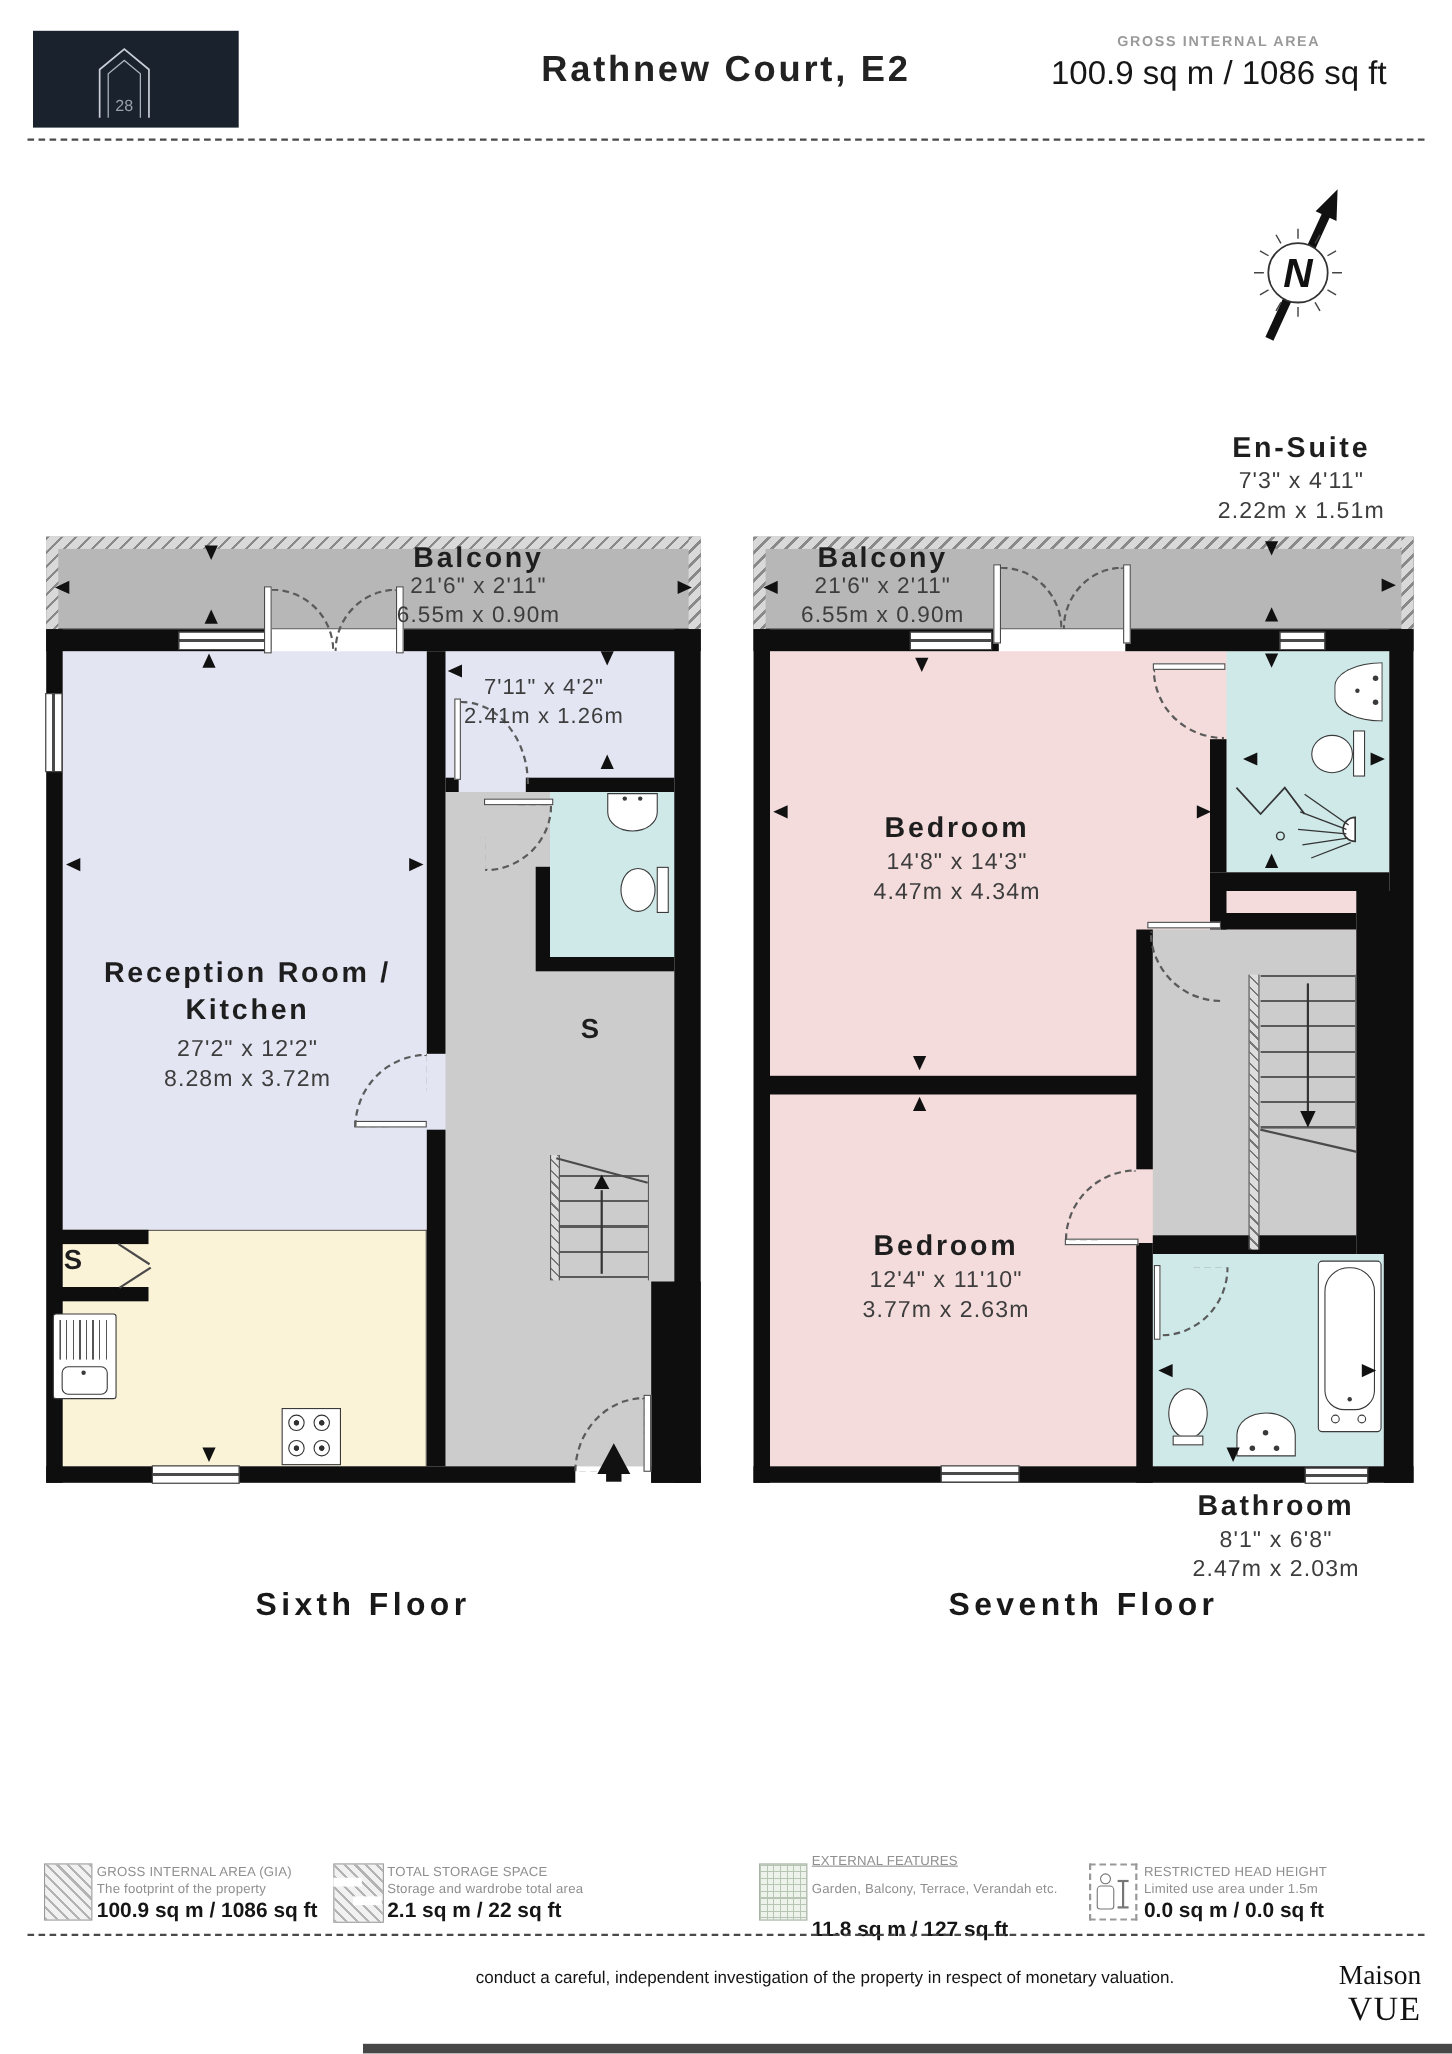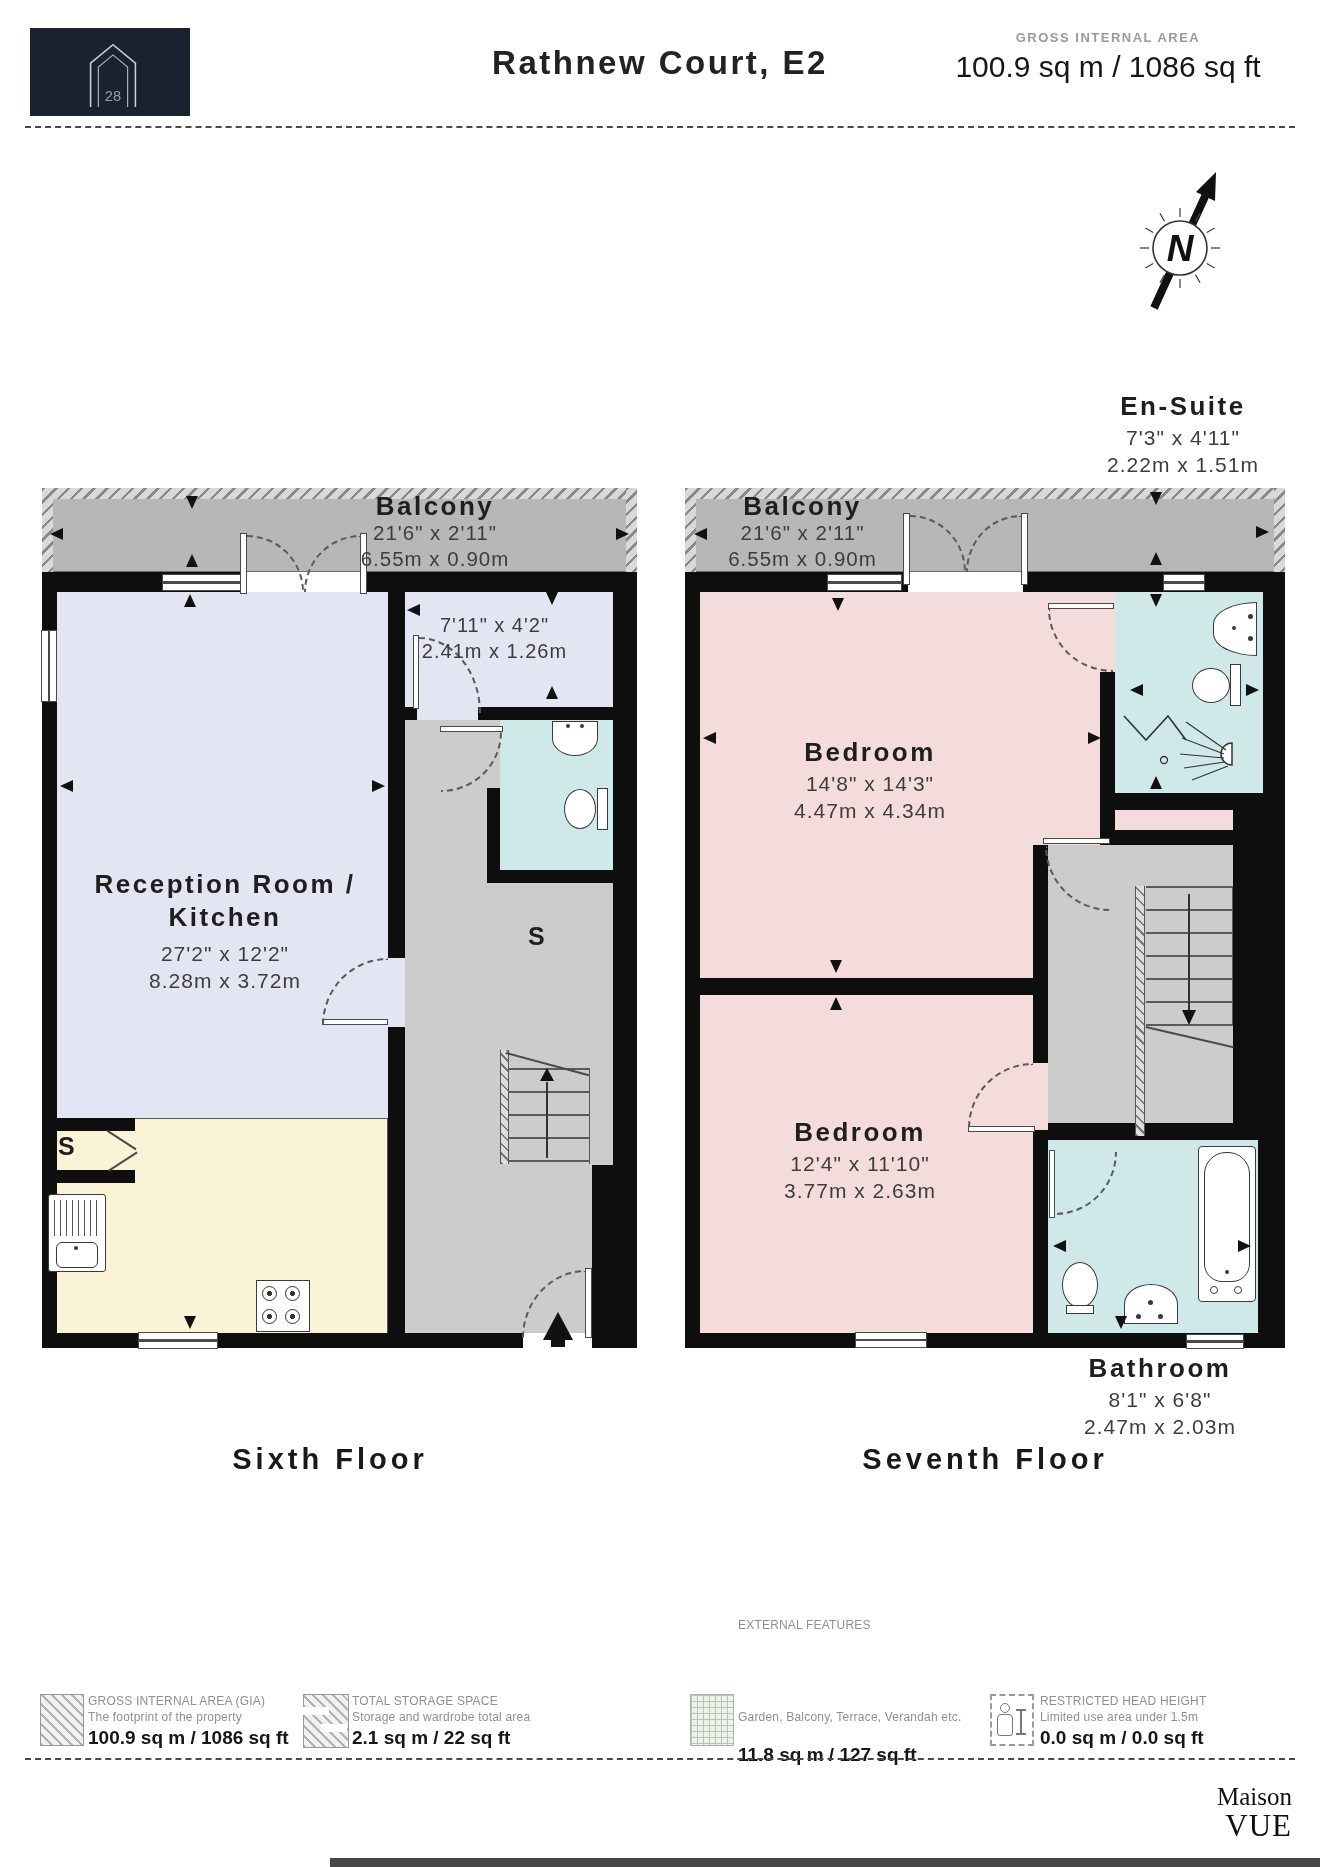--- a/index.html
+++ b/index.html
@@ -41,21 +41,21 @@
   .sw-grid{background-color:#edf2eb;border:1px solid #a9b3a9;
     background-image:repeating-linear-gradient(to right,#b7c6b3 0 1px,transparent 1px 6px),
                      repeating-linear-gradient(to bottom,#b7c6b3 0 1px,transparent 1px 6px);}
   .sw-dash{border:2px dashed #999;background:#fff;}
 </style>
 </head>
 <body>
 
 <div id="canvas">
 
-  <div class="abs" style="left:30px;top:28px;width:160px;height:88px;background:var(--logo_bg,#1a222e);">
+  <div class="abs" style="left:30px;top:28px;width:187px;height:88px;background:var(--logo_bg,#1a222e);">
     <svg width="70" height="76" viewBox="0 0 70 78" style="position:absolute;left:48px;top:5px;">
       <path d="M12,76 L12,31 L35,12 L58,31 L58,76" fill="none" stroke="#c9ced6" stroke-width="1.6"></path>
       <path d="M20,76 L20,35 L35,22.5 L50,35 L50,76" fill="none" stroke="#aab2bc" stroke-width="1.2"></path>
       <text x="35" y="70" text-anchor="middle" font-size="15" fill="#98a0aa" font-family="Liberation Sans, sans-serif">28</text>
     </svg>
   </div>
 
   <div class="abs" style="left:380px;top:44px;width:560px;text-align:center;font-size:33px;font-weight:600;letter-spacing:2.5px;color:#222;">Rathnew Court, E2</div>
   <div class="abs" style="left:938px;top:30px;width:340px;text-align:center;font-size:13px;font-weight:600;letter-spacing:1.5px;color:#9a9a9a;">GROSS INTERNAL AREA</div>
   <div class="abs" style="left:938px;top:50px;width:340px;text-align:center;font-size:30px;color:#161616;">100.9 sq m / 1086 sq ft</div>
@@ -330,39 +330,40 @@
     <div class="sw" style="left:303px;top:1694px;">
       <div class="sw-hatch" style="position:absolute;left:0;top:0;width:44px;height:52px;"></div>
       <div style="position:absolute;left:0;top:13px;width:26px;height:8px;background:#fff;"></div>
       <div style="position:absolute;left:18px;top:30px;width:26px;height:8px;background:#fff;"></div>
     </div>
     <div class="lt" style="left:352px;top:1694px;">TOTAL STORAGE SPACE</div>
     <div class="lt" style="left:352px;top:1710px;">Storage and wardrobe total area</div>
     <div class="lv" style="left:352px;top:1727px;">2.1 sq m / 22 sq ft</div>
 
     <div class="sw sw-grid" style="left:690px;top:1694px;"></div>
-    <div class="lt" style="left:738px;top:1618px;">EXTERNAL FEATURES</div>
+    <div class="lt" style="left:738px;top:1684px;text-decoration:underline;">EXTERNAL FEATURES</div>
     <div class="lt" style="left:738px;top:1710px;">Garden, Balcony, Terrace, Verandah etc.</div>
     <div class="lv" style="left:738px;top:1727px;margin-top:17px;">11.8 sq m / 127 sq ft</div>
 
     <div class="sw sw-dash" style="left:990px;top:1694px;">
       <div style="position:absolute;left:8px;top:7px;width:10px;height:10px;border:1.5px solid #777;border-radius:50%;box-sizing:border-box;"></div>
       <div style="position:absolute;left:5px;top:18px;width:16px;height:22px;border:1.5px solid #777;border-radius:4px 4px 3px 3px;box-sizing:border-box;"></div>
       <div style="position:absolute;left:28px;top:14px;width:2px;height:24px;background:#777;"></div>
       <div style="position:absolute;left:24px;top:13px;width:10px;height:2px;background:#777;"></div>
       <div style="position:absolute;left:24px;top:37px;width:10px;height:2px;background:#777;"></div>
     </div>
     <div class="lt" style="left:1040px;top:1694px;">RESTRICTED HEAD HEIGHT</div>
     <div class="lt" style="left:1040px;top:1710px;">Limited use area under 1.5m</div>
     <div class="lv" style="left:1040px;top:1727px;">0.0 sq m / 0.0 sq ft</div>
   </div>
 
   <div class="dash" style="left:25px;top:1758px;width:1270px;"></div>
 
   <div class="abs" style="left:350px;top:1790px;width:800px;text-align:center;font-size:15.5px;color:#141414;line-height:17.5px;">
+    <div>conduct a careful, independent investigation of the property in respect of monetary valuation.</div>
   </div>
   <div class="abs" style="left:1180px;top:1784px;width:112px;text-align:right;font-family:'Liberation Serif','DejaVu Serif',serif;color:#111;">
     <div style="font-size:25px;line-height:26px;">Maison</div>
     <div style="font-size:31px;line-height:32px;letter-spacing:1px;">VUE</div>
   </div>
   <div class="abs" style="left:330px;top:1858px;width:990px;height:9px;background:#474747;"></div>
 
 </div>
 
 </body></html>

